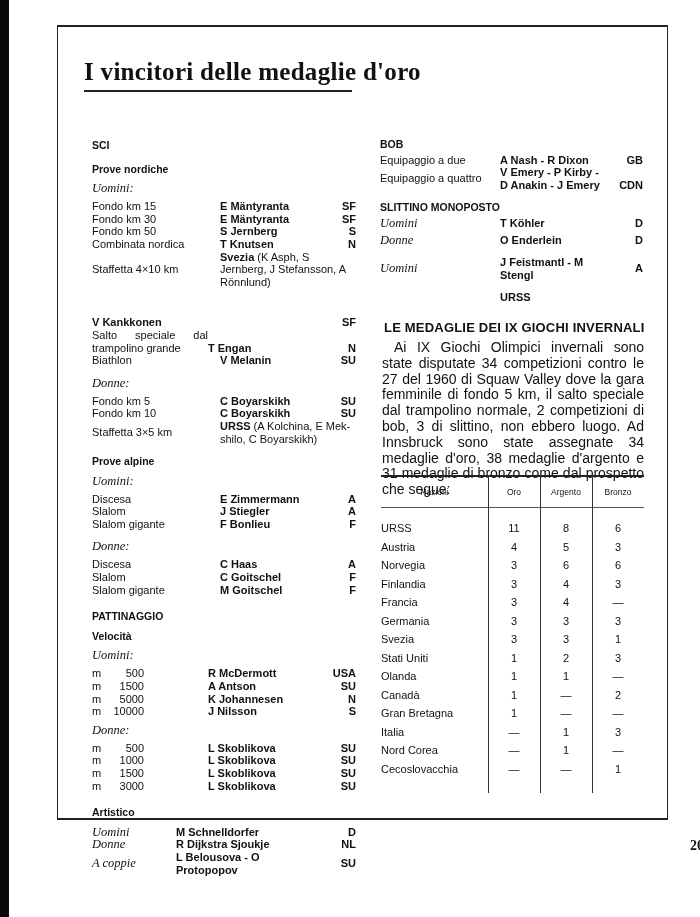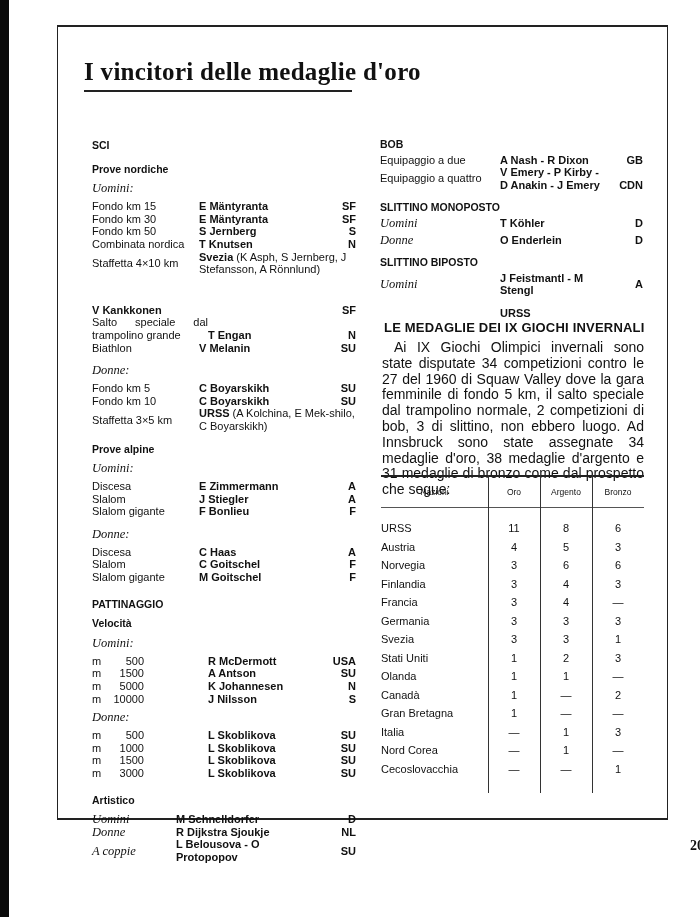--- a/index.html
+++ b/index.html
@@ -9,21 +9,21 @@
   .frame { position:absolute; left:57px; top:25px; width:611px; height:795px; border:1px solid #222; border-top-width:2px; border-bottom-width:2px; box-sizing:border-box; }
   .title { position:absolute; left:84px; top:58px; font-family:"Liberation Serif", serif; font-weight:bold; font-size:25px; letter-spacing:0.3px; color:#111; }
   .title-rule { position:absolute; left:84px; top:90px; width:268px; height:2px; background:#222; }
   .col { position:absolute; font-size:11px; line-height:12.6px; }
   .left { left:92px; top:139px; width:264px; }
   .right { left:380px; top:138px; width:263px; }
   .h1 { font-weight:bold; font-size:10.5px; margin:0 0 11px 0; }
   .h2 { font-weight:bold; font-size:10.5px; margin:0 0 7px 0; }
   .it { font-family:"Liberation Serif", serif; font-style:italic; font-size:12.5px; margin:0 0 5px 0; line-height:13px;}
   .row { display:flex; align-items:center; }
-  .ev { width:107px; flex:none; }
+  .ev { width:128px; flex:none; }
   .ath { flex:1; font-weight:bold; }
   .ath .rest { font-weight:normal; }
   .nat { width:40px; text-align:right; flex:none;font-weight:bold; }
   .gap6 { height:6px; } .gap10 { height:10px; } .gap14 { height:14px; }
   .ev-wrap { width:116px; flex:none; text-align:justify; }
   .sm .evm { width:17px; flex:none; }
   .sm .evn { width:35px; flex:none; text-align:right; margin-right:64px; }
   .art .ev { width:84px; font-family:"Liberation Serif", serif; font-style:italic; font-size:12.5px; }
   .bob .ev { width:120px; }
   .sec { font-weight:bold; font-size:10.5px; margin:0 0 3px 0; }
@@ -239,21 +239,20 @@
       <span class="ev">Uomini</span>
       <span class="ath">T Köhler</span>
       <span class="nat">D</span>
     </div>
   <div class="row rt" style="margin-top:4px">
       <span class="ev">Donne</span>
       <span class="ath">O Enderlein</span>
       <span class="nat">D</span>
     </div>
   <div class="gap10"></div>
-  <div class="sec">SLITTINO BIPOSTO</div>
   <div class="row rt">
       <span class="ev">Uomini</span>
       <span class="ath">J Feistmantl - M Stengl</span>
       <span class="nat">A</span>
     </div>
   <div class="gap10"></div>
   <div class="row">
       <span style="width:120px;flex:none"></span>
       <span class="ath">URSS</span>
     </div>

